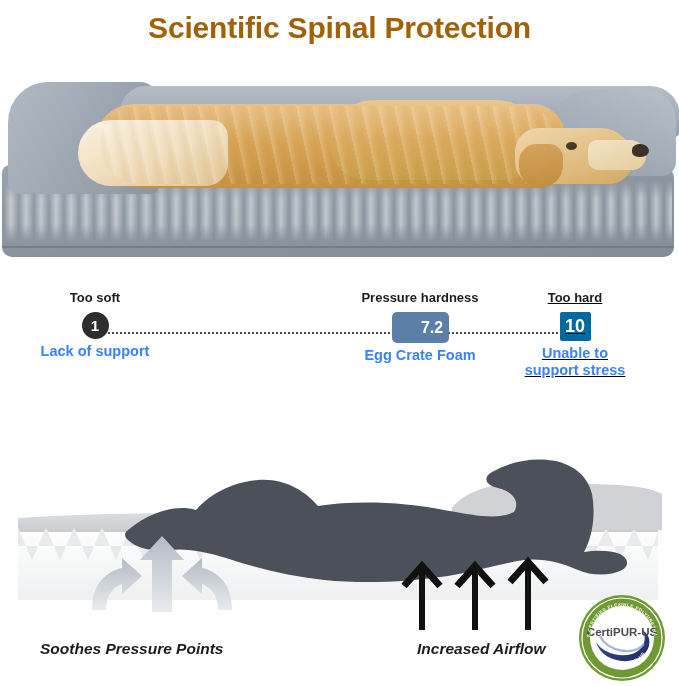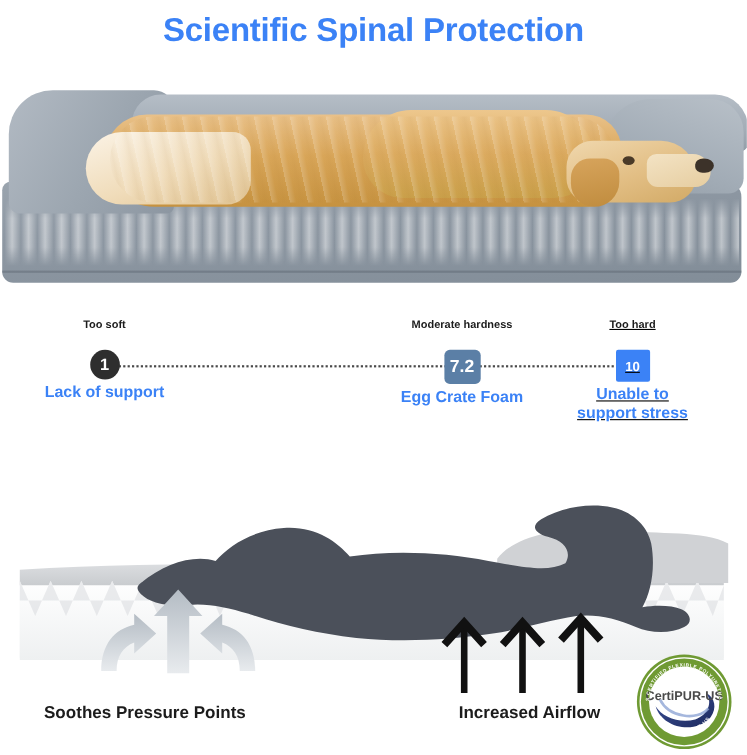--- a/index.html
+++ b/index.html
@@ -22,21 +22,21 @@
     top: 0; left: 0;
     width: 679px;
     height: 56px;
     display: flex;
     align-items: center;
     justify-content: center;
   }
   .title-text {
     font-size: 30px;
     font-weight: bold;
-    color: #3b82f6;
+    color: #a16207;
     letter-spacing: -0.2px;
     white-space: nowrap;
   }
 
   
   .photo {
     position: absolute;
     top: 60px; left: 0;
     width: 679px;
     height: 205px;
@@ -195,25 +195,25 @@
     border-top: 2px dotted #4a4a4a;
   }
   .scale-stop {
     position: absolute;
     display: flex;
     flex-direction: column;
     align-items: center;
     width: 160px;
   }
   .stop-top {
-    font-size: 10px;
+    font-size: 13px;
     font-weight: bold;
     color: #1c1c1c;
     white-space: nowrap;
-    margin-bottom: 17px;
+    margin-bottom: 7px;
   }
   .stop-bottom {
     font-size: 14.5px;
     font-weight: bold;
     color: #3b82f6;
     white-space: nowrap;
     text-align: center;
     margin-top: 4px;
     line-height: 1.15;
   }
@@ -230,46 +230,48 @@
     width: 27px; height: 27px;
     border-radius: 50%;
     background: #2e2e2e;
     font-size: 15px;
   }
   .badge-square-blue {
     width: 33px; height: 31px;
     border-radius: 5px;
     background: #5b7fa6;
     font-size: 16px;
+    padding-left: 24px;
   }
   .badge-square-dark {
     width: 31px; height: 29px;
     border-radius: 2px;
-    background: #3b82f6;
-    font-size: 12px;
+    background: #0369a1;
+    font-size: 18px;
   }
   .stop-1    { left: 15px;  top: 2px; }
   .stop-72   { left: 340px; top: 2px; }
   .stop-10   { left: 495px; top: 2px; text-decoration: underline; }
 
   
   .diagram {
     position: absolute;
     top: 400px; left: 0;
     width: 679px;
     height: 230px;
     overflow: hidden;
   }
 
   
   .captions {
     position: absolute;
     top: 636px; left: 0;
     width: 546px;
     height: 34px;
+    font-style: italic;
   }
   .caption {
     position: absolute;
     font-size: 15.5px;
     font-weight: bold;
     color: #1c1c1c;
     white-space: nowrap;
   }
   .caption-left  { left: 40px;  top: 4px; }
   .caption-right { left: 417px; top: 4px; }
@@ -311,21 +313,21 @@
 <div class="scale">
   <div class="scale-line"></div>
 
   <div class="scale-stop stop-1">
     <div class="stop-top">Too soft</div>
     <div class="badge badge-circle">1</div>
     <div class="stop-bottom">Lack of support</div>
   </div>
 
   <div class="scale-stop stop-72">
-    <div class="stop-top">Moderate hardness</div>
+    <div class="stop-top">Pressure hardness</div>
     <div class="badge badge-square-blue">7.2</div>
     <div class="stop-bottom">Egg Crate Foam</div>
   </div>
 
   <div class="scale-stop stop-10">
     <div class="stop-top">Too hard</div>
     <div class="badge badge-square-dark">10</div>
     <div class="stop-bottom">
       <span>Unable to</span><br>
       <span>support stress</span>

